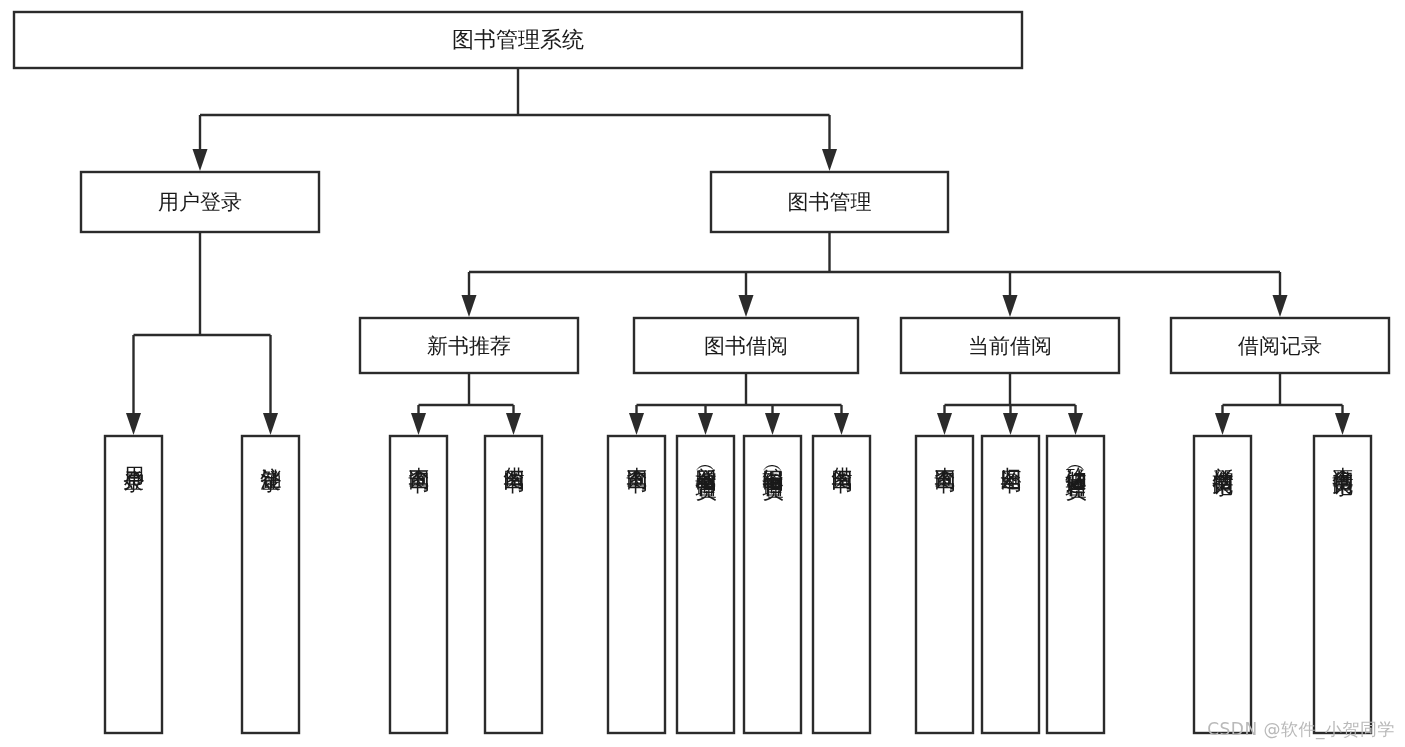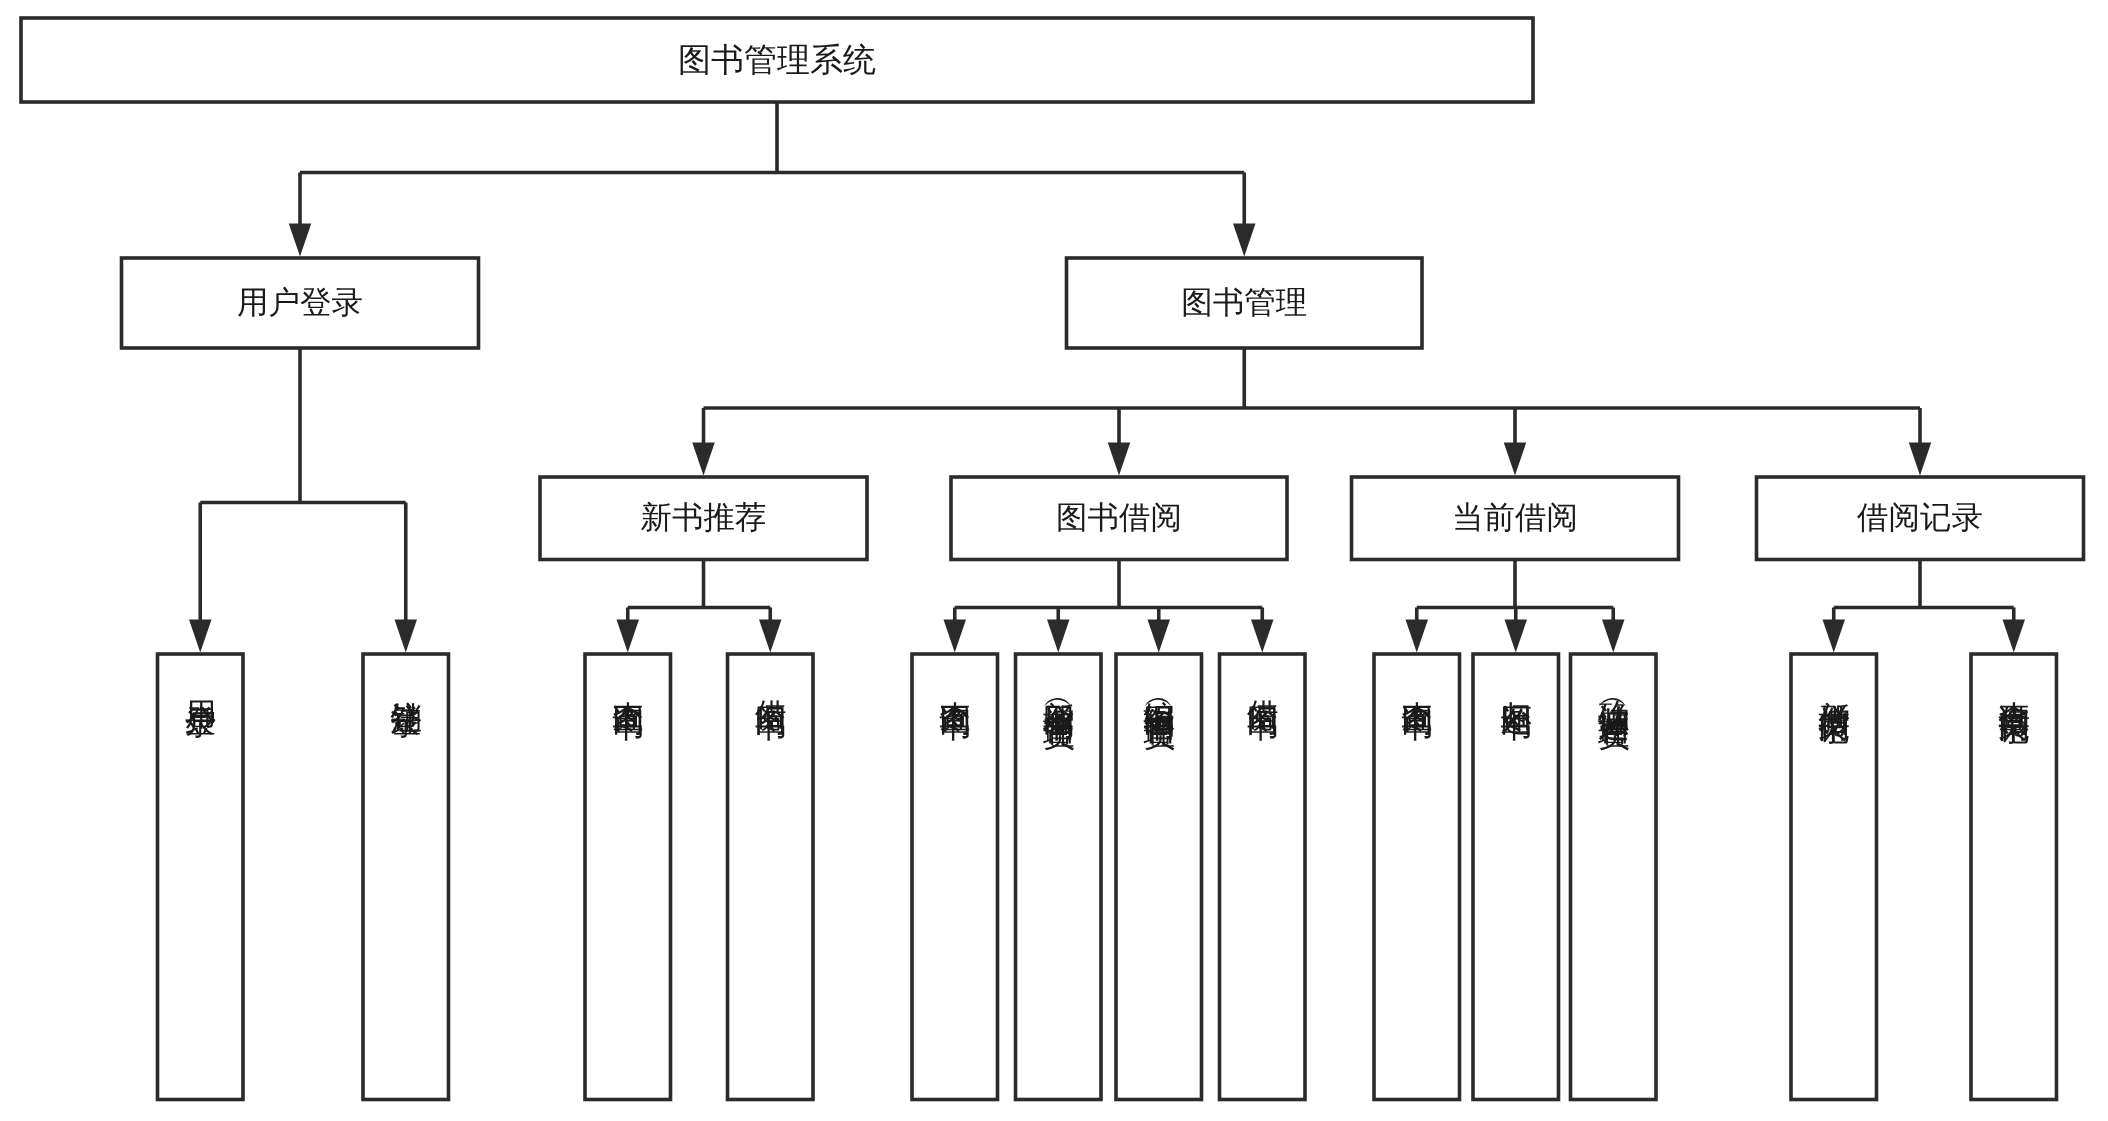--- a/index.html
+++ b/index.html
@@ -233,13 +233,14 @@
       <div class="leaf-label-wrap" style="left: 1047px; top: 450px; width: 57px; height: 277px;">
         <span class="leaf-label">确认归还（管理员）</span>
       </div>
       <div class="leaf-label-wrap" style="left: 1194px; top: 450px; width: 57px; height: 277px;">
         <span class="leaf-label">新增借阅记录</span>
       </div>
       <div class="leaf-label-wrap" style="left: 1314px; top: 450px; width: 57px; height: 277px;">
         <span class="leaf-label">查询借阅记录</span>
       </div>
     </div>
+  <div id="watermark">CSDN @软件_小贺同学</div>
 </div>
 
 </body></html>

